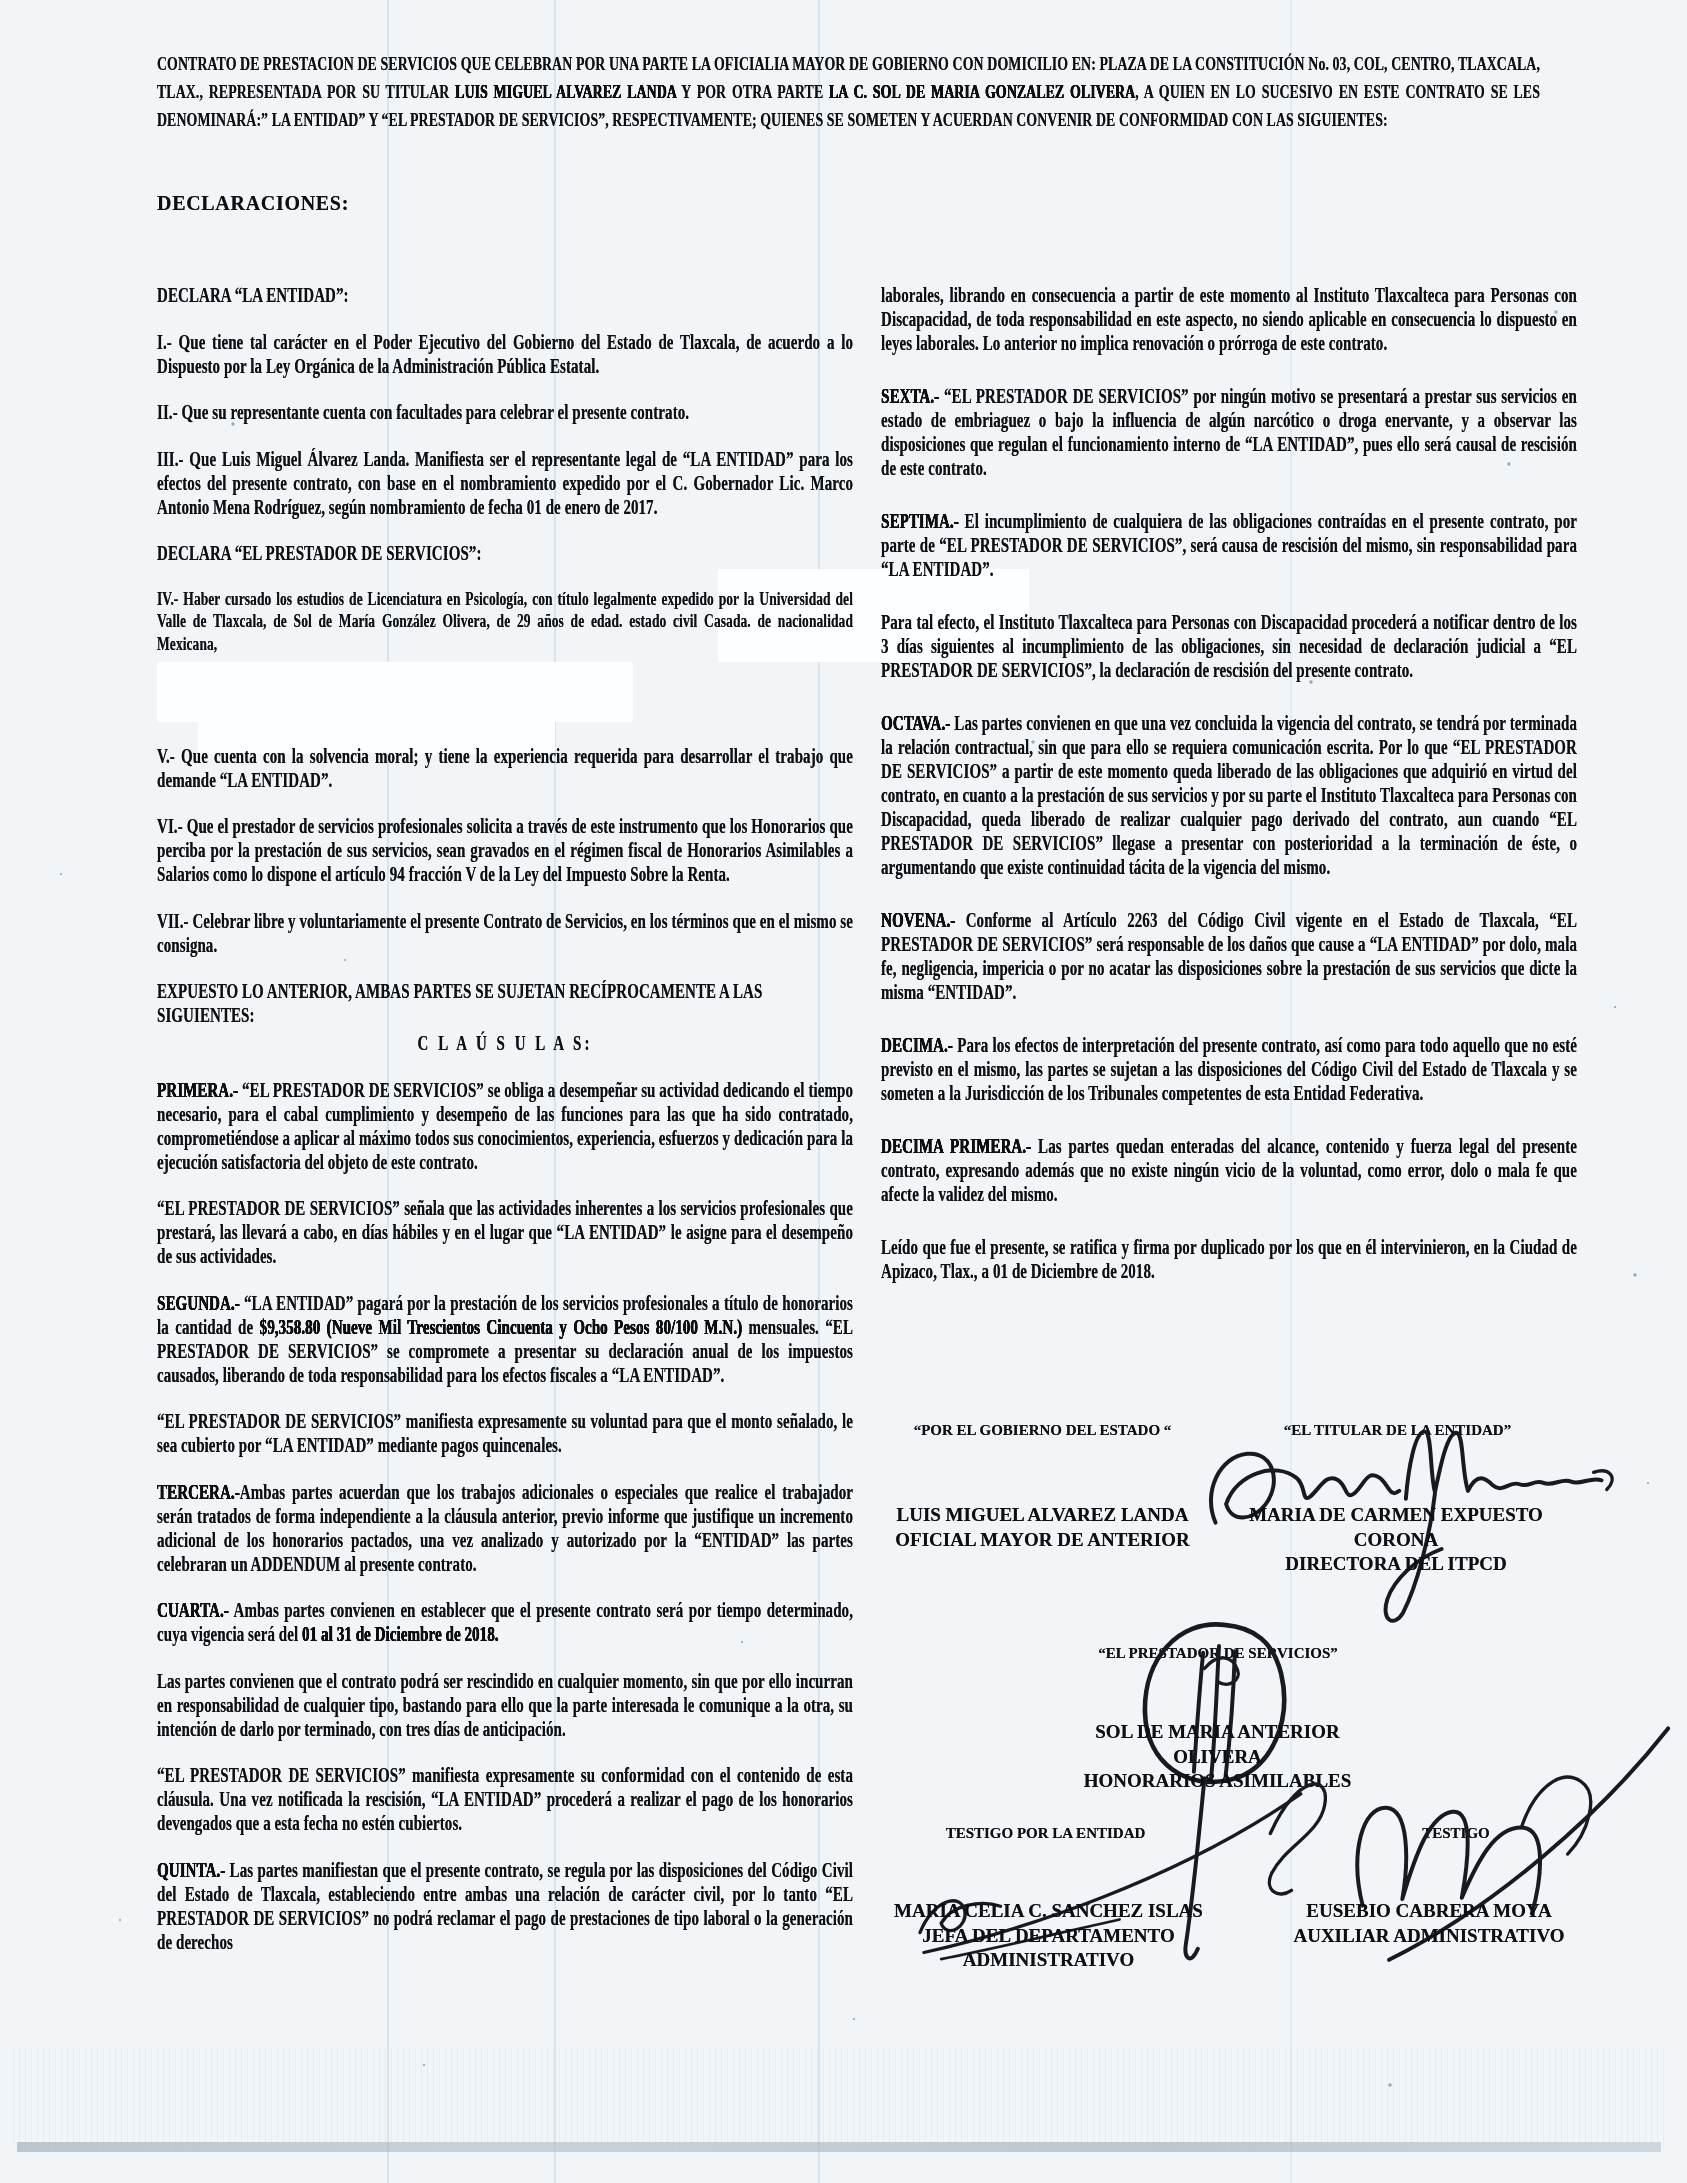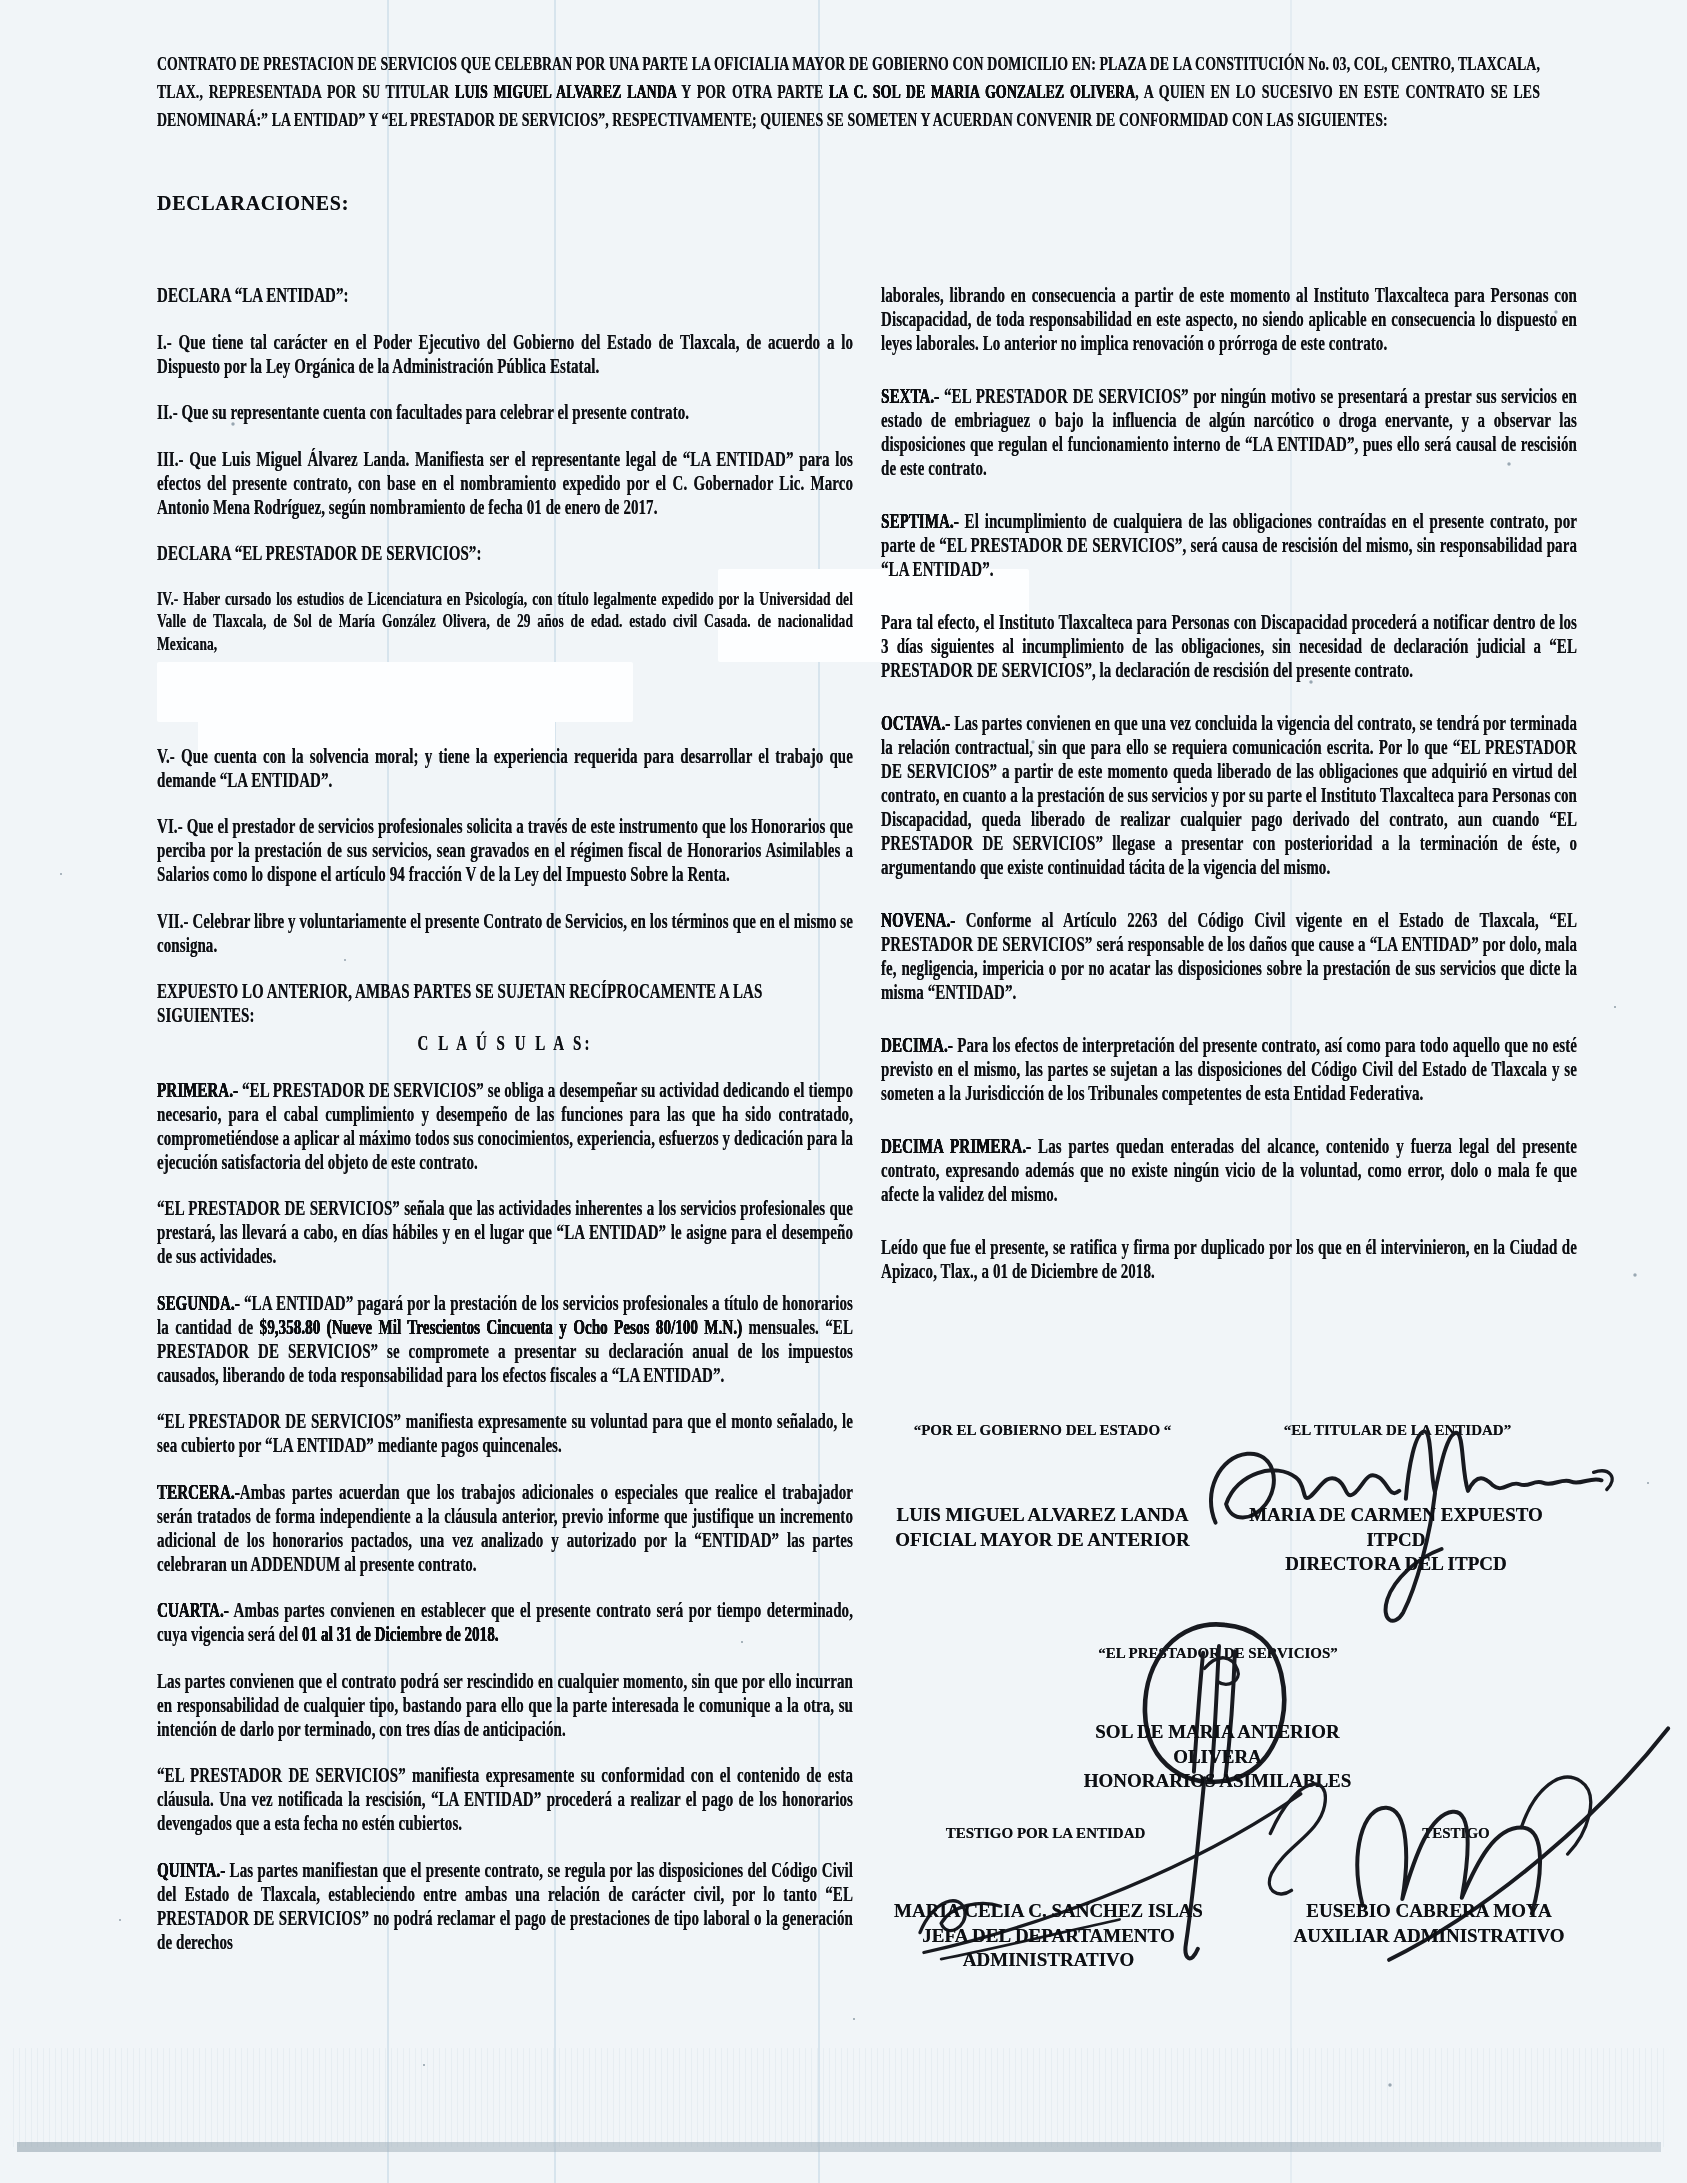--- a/index.html
+++ b/index.html
@@ -117,21 +117,21 @@
     <path stroke-width="5" d="M600,120 C624,112 638,128 620,146"></path>
     <path stroke-width="6" d="M360,152 C352,220 332,292 312,332 C298,356 278,344 288,312 C298,282 332,250 370,236"></path>
   </svg>
 
   <div class="sig-block" style="left:887px;top:1503px;width:311px">
     <div>LUIS MIGUEL ALVAREZ LANDA</div>
     <div>OFICIAL MAYOR DE ANTERIOR</div>
   </div>
   <div class="sig-block" style="left:1244px;top:1503px;width:304px">
     <div>MARIA DE CARMEN EXPUESTO</div>
-    <div>ITPCD</div>
+    <div>CORONA</div>
     <div>DIRECTORA DEL ITPCD</div>
   </div>
 
   <div class="sig-label" style="left:1059px;top:1645px;width:318px">“EL PRESTADOR DE SERVICIOS”</div>
 
   <svg class="sig" style="left:1125px;top:1613px" width="192" height="357" viewBox="0 0 290 540">
     <path stroke-width="7" d="M150,18 C80,10 28,70 30,150 C32,230 96,268 160,252 C224,236 252,160 236,92 C224,44 196,22 150,18"></path>
     <path stroke-width="6" d="M118,60 C112,120 108,180 104,240"></path>
     <path stroke-width="6" d="M142,50 C138,120 136,190 130,250"></path>
     <path stroke-width="6" d="M166,58 C164,120 160,180 152,246"></path>

